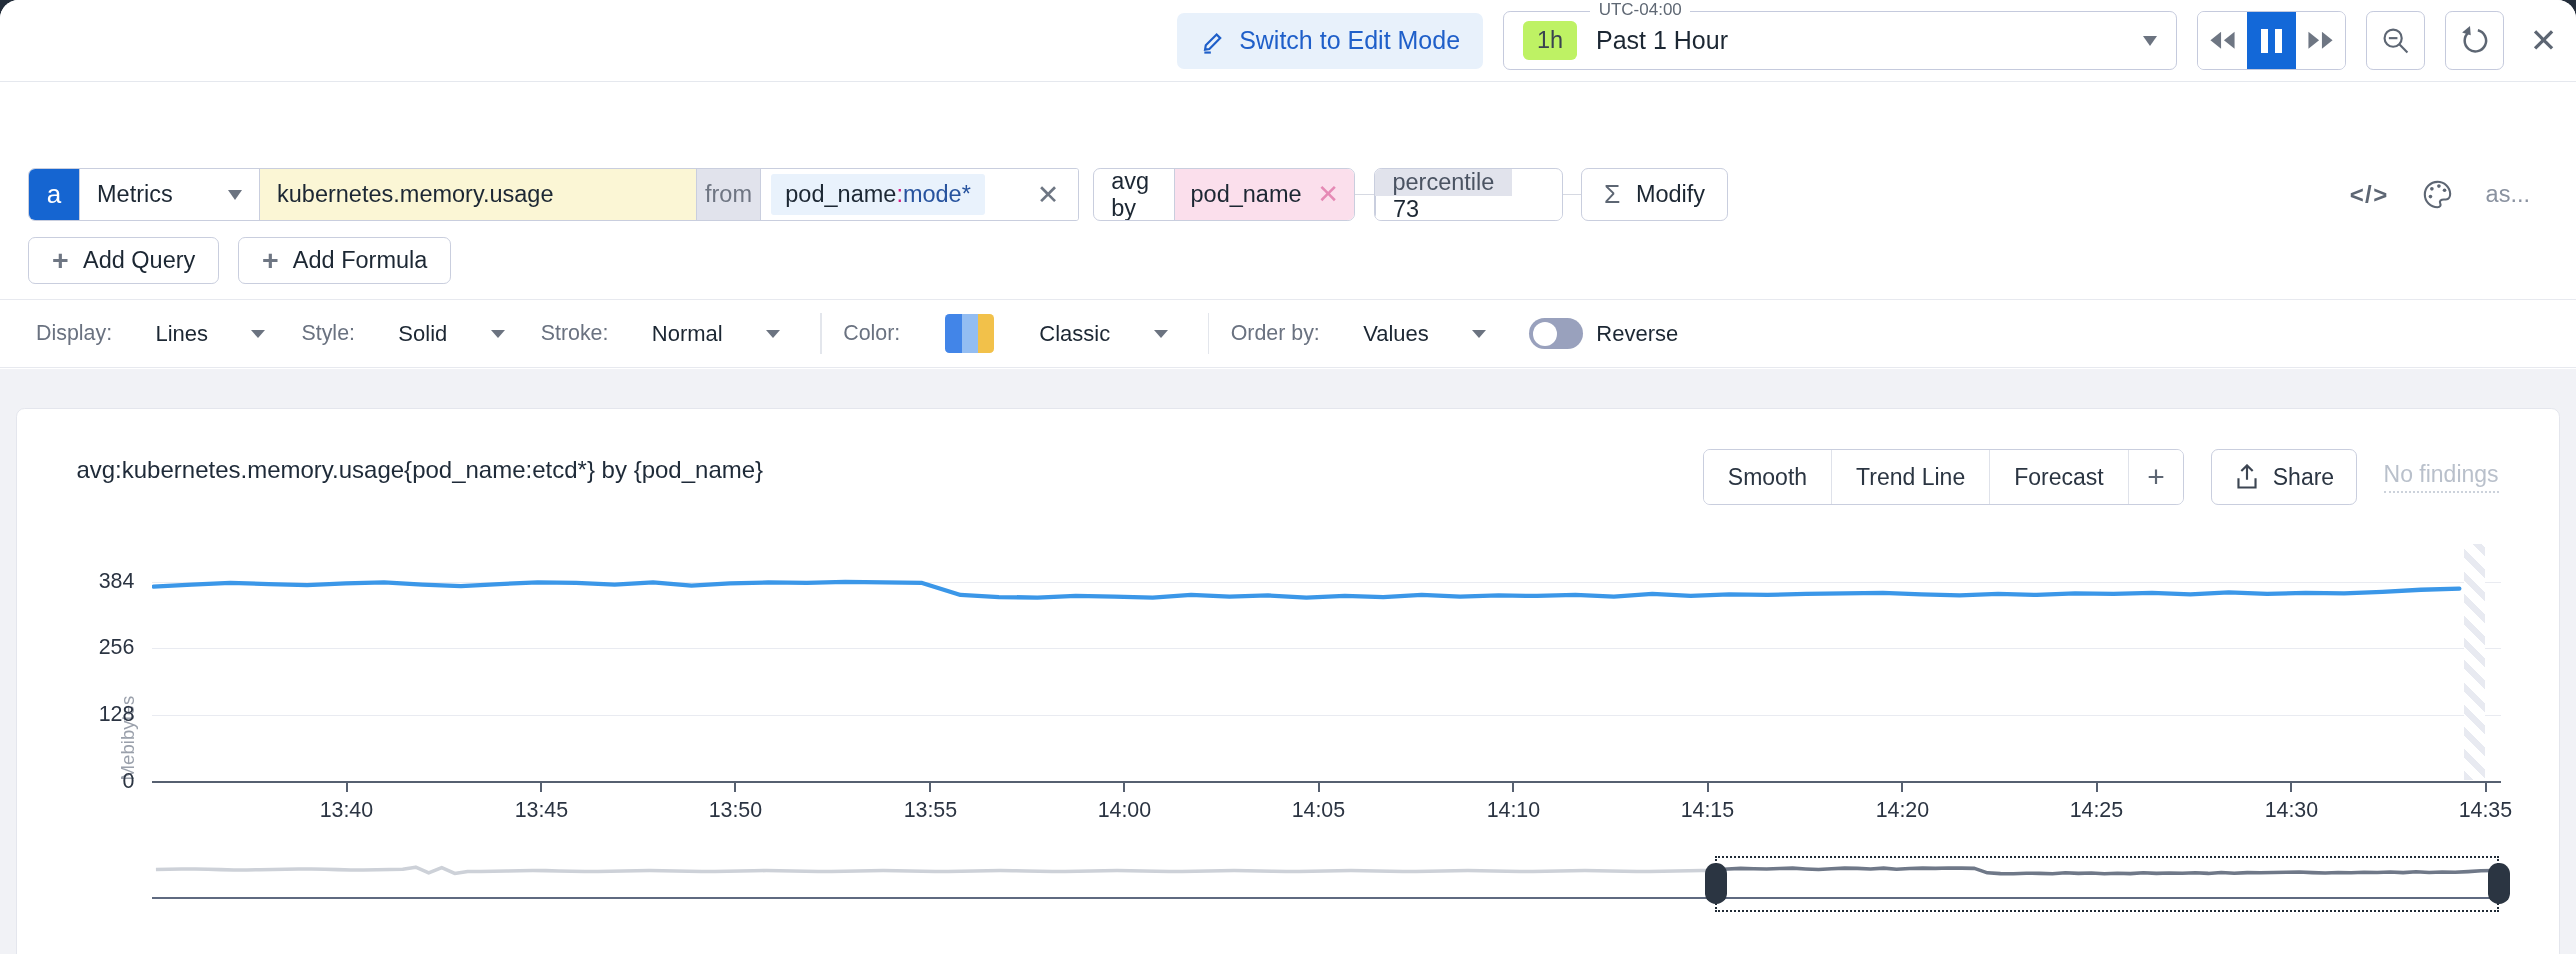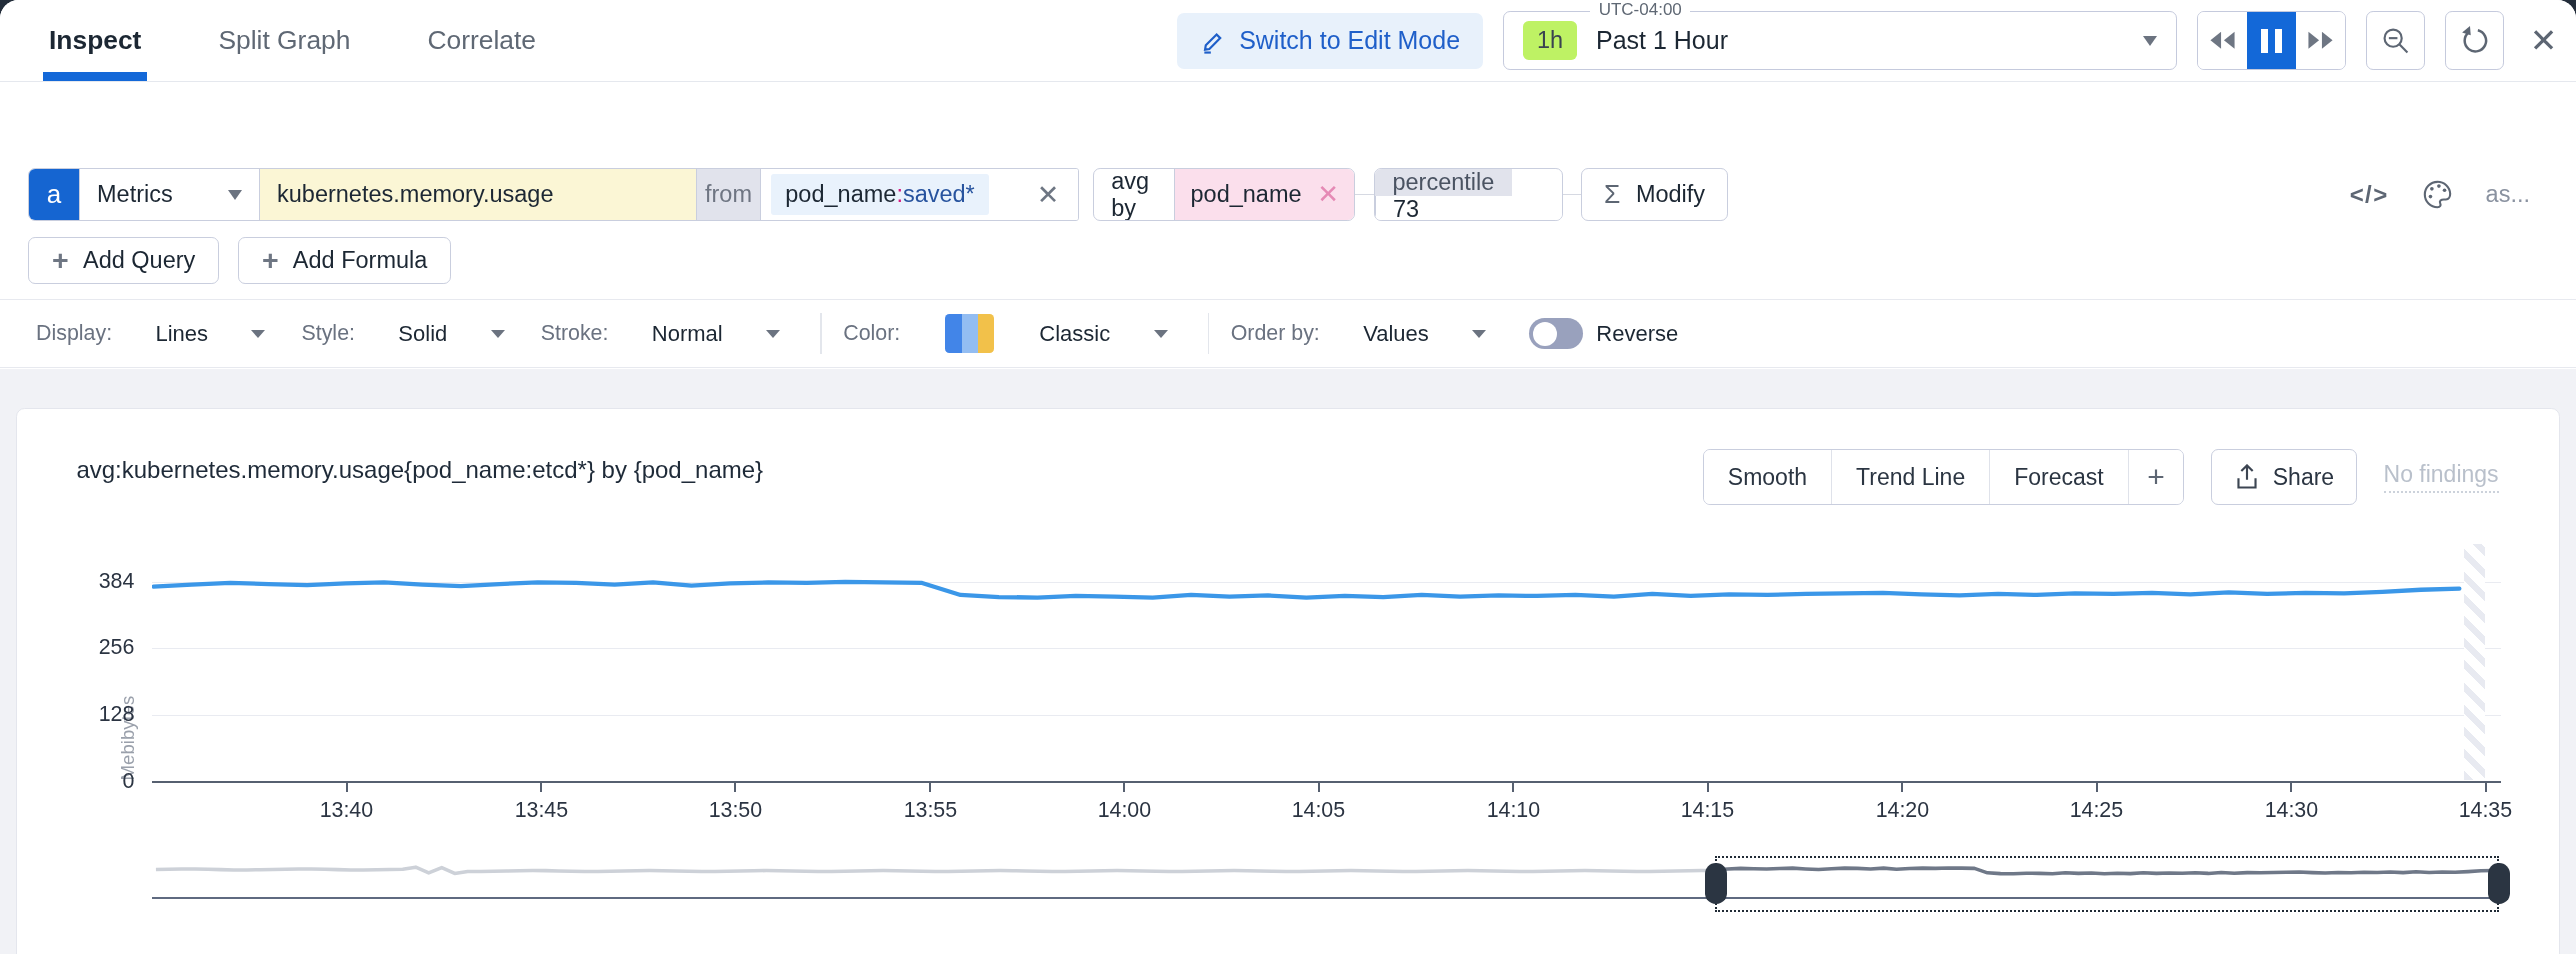--- a/index.html
+++ b/index.html
@@ -111,32 +111,20 @@
   .mm-baseline{position:absolute;left:135px;top:488px;width:2346px;height:2.1px;background:#5f6a80;}
   .mm-selection{position:absolute;left:1698px;top:447px;width:784px;height:56px;border:2.1px dotted #212b36;background:rgba(255,255,255,0);}
   .mm-handle{position:absolute;width:21.4px;height:41px;background:#2b3542;border-radius:10.7px;top:454px;}
 </style>
 </head>
 <body>
 
 <div id="app">
 
   <div class="topbar">
-    <div class="tabs">
-      <div class="tab active">
-        <span>Inspect</span>
-        <span class="tab-underline"></span>
-      </div>
-      <div class="tab">
-        <span>Split Graph</span>
-      </div>
-      <div class="tab">
-        <span>Correlate</span>
-      </div>
-    </div>
     <div class="topbar-right">
       <div class="edit-btn">
         <svg width="26" height="26" viewBox="0 0 36 36">
           <path d="M8 24 L23 9 L28 14 L13 29 L7 30 Z" fill="none" stroke="#1f5fc9" stroke-width="3"></path>
           <line x1="6" y1="34" x2="15" y2="34" stroke="#1f5fc9" stroke-width="3"></line>
         </svg>
         <span>Switch to Edit Mode</span>
       </div>
       <div class="time-field">
         <span class="time-legend">UTC-04:00</span>
@@ -190,21 +178,21 @@
       <div class="qa">a</div>
       <div class="qsec metrics">
         <span>Metrics</span>
         <span class="caret"></span>
       </div>
       <div class="qsec metric-field">
         <span>kubernetes.memory.usage</span>
       </div>
       <div class="qsec fromlbl">from</div>
       <div class="qsec filter">
-        <span class="tag-blue"><span class="k">pod_name</span><span class="c">:</span><span class="v">saved*</span></span>
+        <span class="tag-blue"><span class="k">pod_name</span><span class="c">:</span><span class="v">mode*</span></span>
         <span class="x-btn"><span>✕</span></span>
       </div>
     </div>
 
     <div class="qgroup">
       <div class="qsec avgby">avg by</div>
       <div class="qsec grouptag">
         <span>pod_name</span>
         <span class="pink-x"><span>✕</span></span>
       </div>

